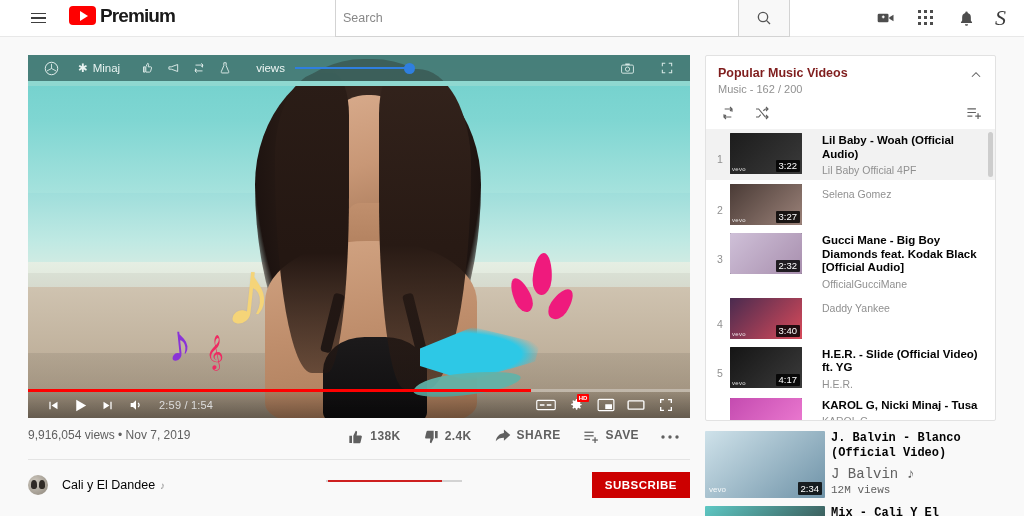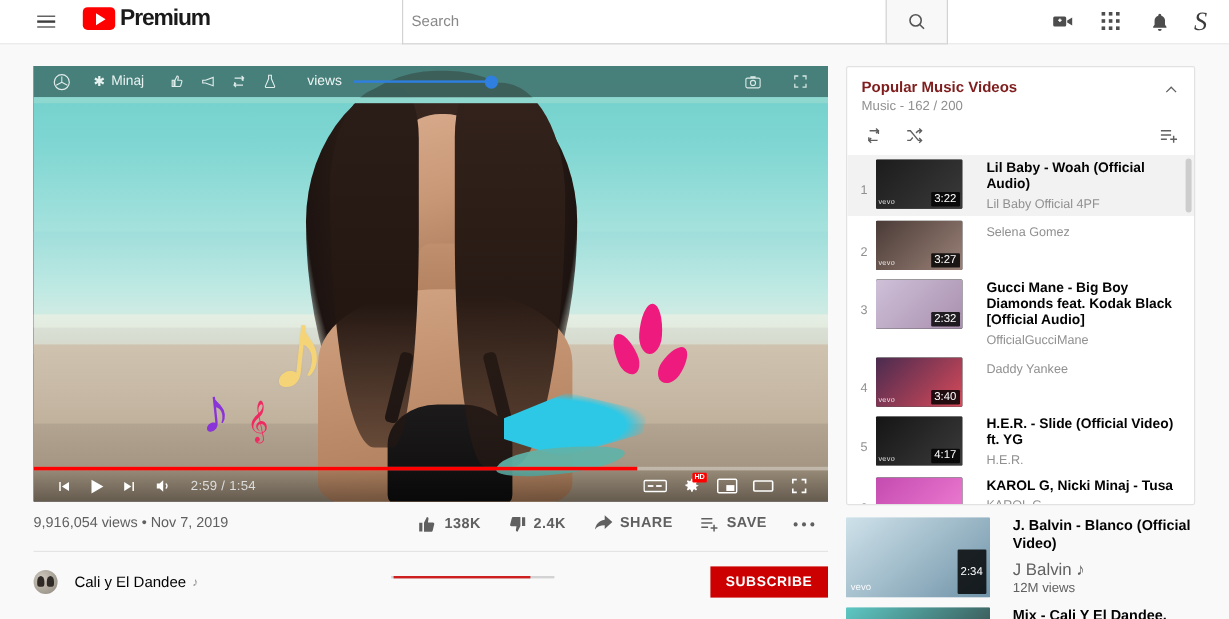--- a/index.html
+++ b/index.html
@@ -245,23 +245,23 @@
   .pl-chan { font-size: 10.5px; color:#909090; margin-top: 3px; }
   .pl-scroll { position:absolute; right:2px; top: 76px; width:5px; height: 45px;
                background:#cdcdcd; border-radius:3px; cursor:pointer; }
 
   
   .upnext { margin-top: 10px; }
   .un-item { display:flex; cursor:pointer; margin-bottom: 8px; }
   .un-thumb { width: 120px; min-width:120px; height: 67px; position:relative;
               border-radius:1px; overflow:hidden; }
   .un-dur { position:absolute; right:3px; bottom:3px; background:rgba(0,0,0,.82);
-            color:#fff; font-size:9.5px; padding: 12px 3px; border-radius:1px; line-height:13px; }
+            color:#fff; font-size:9.5px; padding: 0 3px; border-radius:1px; line-height:13px; }
   .un-vevo { position:absolute; left:4px; bottom:4px; color:#fff; font-size:8px; opacity:.9; }
-  .un-txt { margin-left: 19px; }
+  .un-txt { margin-left: 6px; font-family: Liberation Mono, monospace; }
   .un-name { font-size: 12px; color:#030303; font-weight:bold; line-height:15px; }
   .un-chan { font-size: 14px; color:#606060; margin-top: 5px; }
   .un-views { font-size: 11px; color:#606060; margin-top: 2px; }
 
   svg { display:block; }
 </style>
 </head>
 <body>
 
 <div class="masthead">

